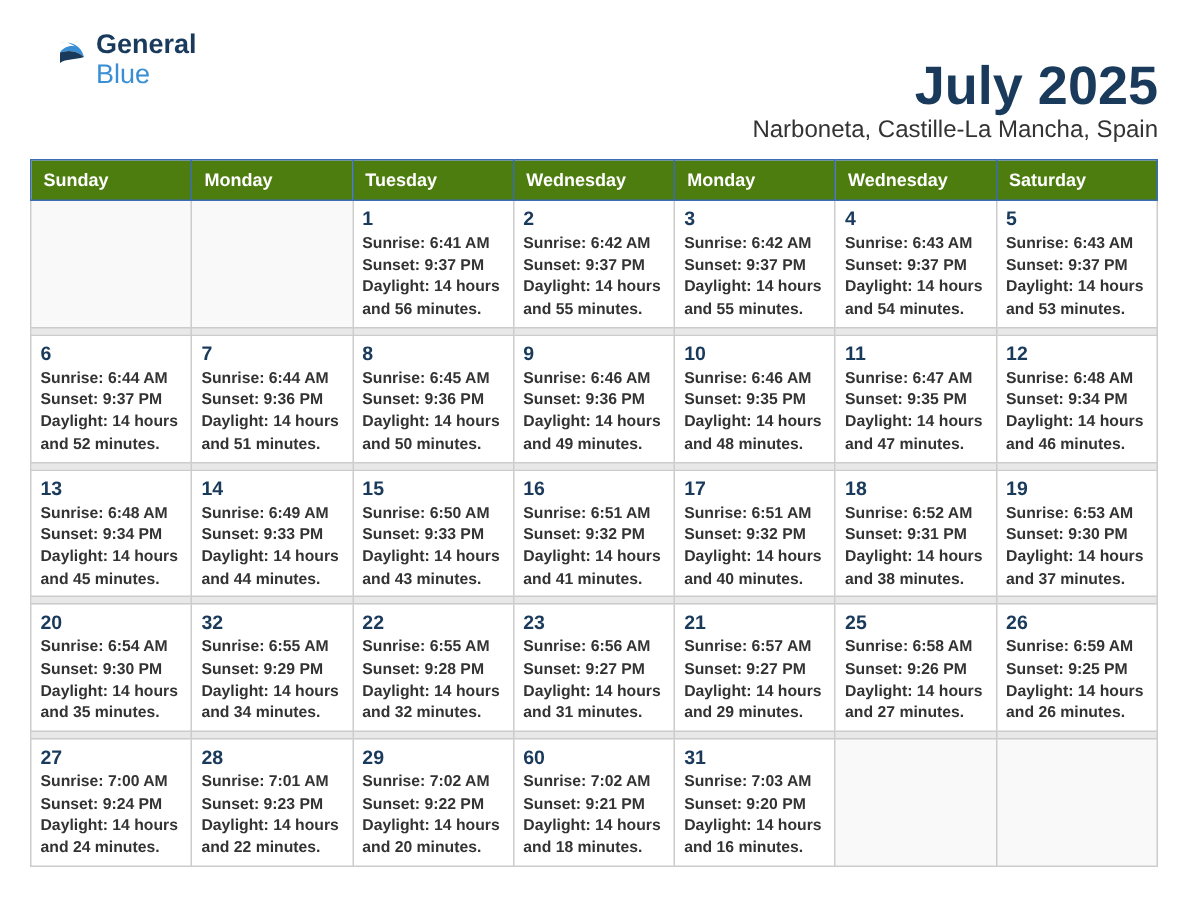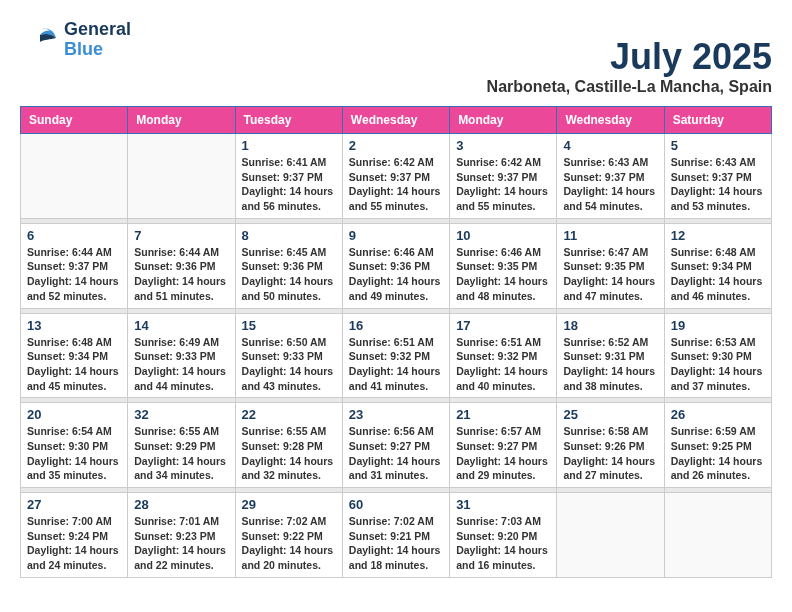--- a/index.html
+++ b/index.html
@@ -21,29 +21,29 @@
     }
     .month-title {
       font-size: 36px;
       font-weight: bold;
       color: #1a3a5c;
       margin-top: 16px;
     }
     .location-title {
       font-size: 16px;
       color: #333;
-      font-weight: bold;
+      font-weight: normal;
     }
     .calendar {
       width: 100%;
       border-collapse: collapse;
       font-size: 11px;
     }
     .calendar th {
-      background: #ec4899;
+      background: #4d7c0f;
       color: #fff;
       text-align: left;
       padding: 6px 8px;
       font-size: 12px;
       border: 1px solid #3a6db5;
     }
     .calendar td {
       border: 1px solid #ccc;
       vertical-align: top;
       padding: 4px 6px;
@@ -79,21 +79,21 @@
       flex-direction: column;
       line-height: 1.1;
     }
     .logo-general {
       font-size: 18px;
       font-weight: bold;
       color: #1a3a5c;
     }
     .logo-blue {
       font-size: 18px;
-      font-weight: bold;
+      font-weight: normal;
       color: #3a8fd4;
     }
   </style>
 </head>
 <body>
 
 <div class="header-area">
   <div class="logo-wrapper">
     <svg class="logo-icon" viewBox="0 0 40 40" xmlns="http://www.w3.org/2000/svg">
       <path d="M20 8 C28 8, 34 10, 36 18 C32 14, 26 13, 20 15 C22 12, 26 10, 30 11 C26 8, 22 8, 20 8Z" fill="#3a8fd4"></path>

